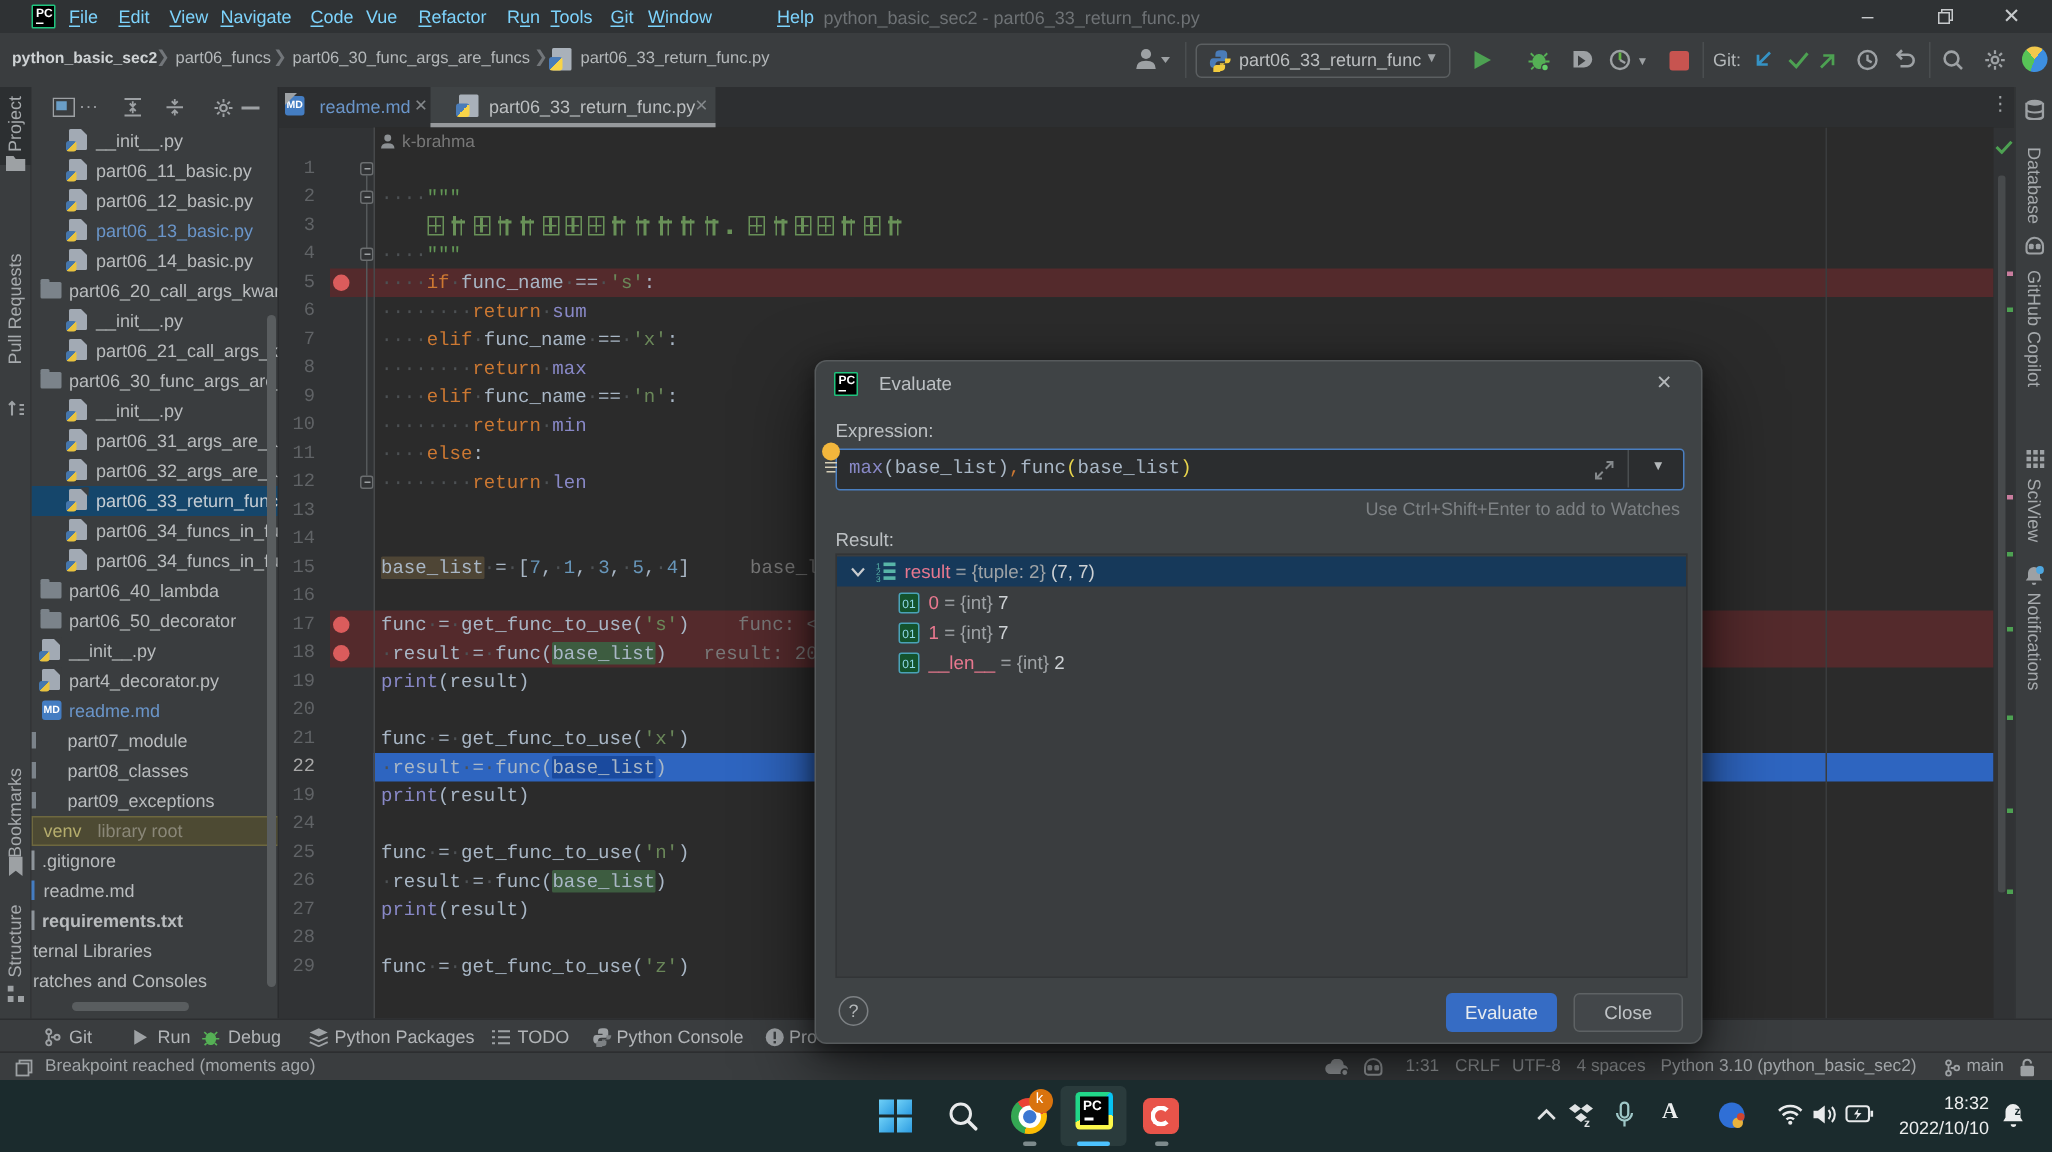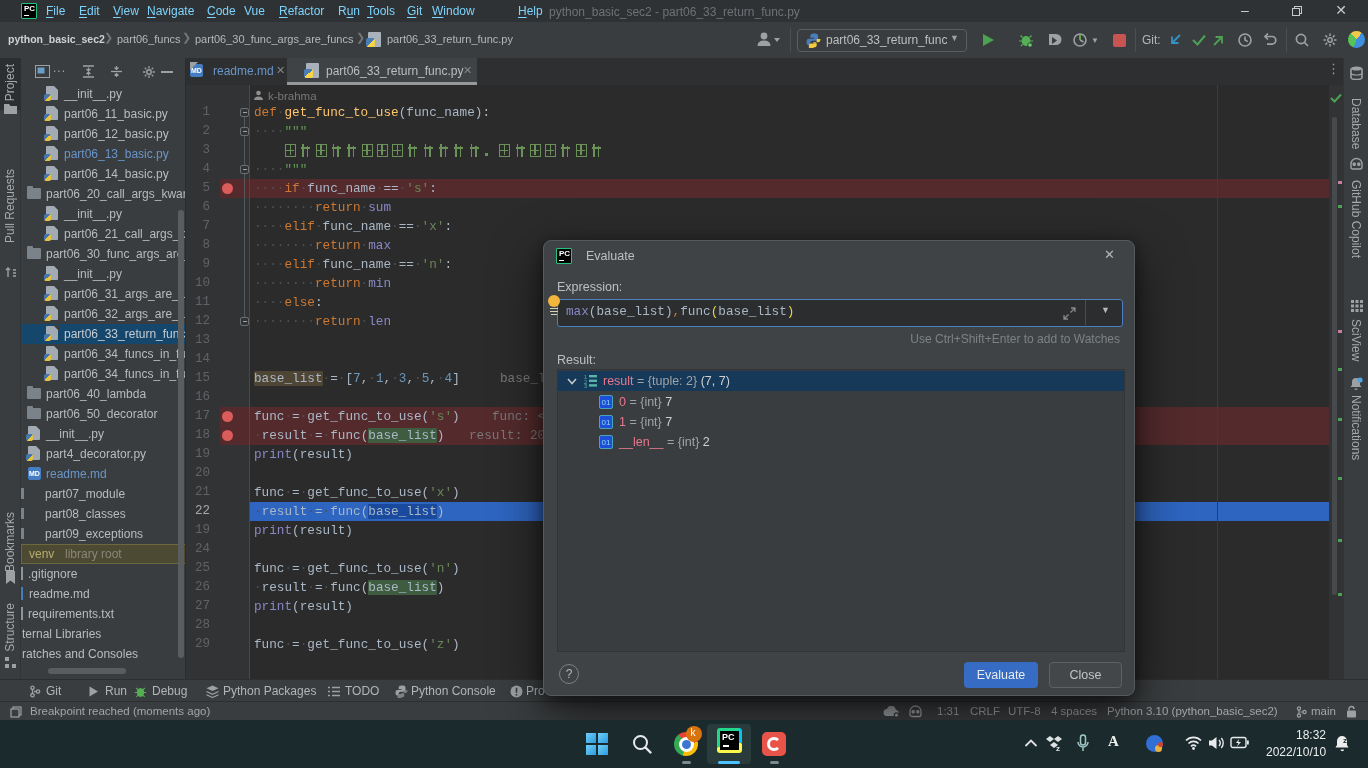--- a/index.html
+++ b/index.html
@@ -48,21 +48,21 @@
 .twitem { position:absolute; top:4px; font-size:12px; color:#b2b5b8; }
 #statusbar { left:0; top:701px; width:1368px; height:19px; background:#3a3d3f; border-top:1px solid #2c2e30; }
 .stitem { position:absolute; top:3px; font-size:11.5px; color:#a2a6a9; }
 
 
 #taskbar { left:0; top:720px; width:1368px; height:48px; background:#1b2b2d; }
 
 
 #dialog { left:543px; top:240px; width:592px; height:456px; background:#3f4345; border:1px solid #565a5c; border-radius:8px; box-shadow:0 18px 50px rgba(0,0,0,.6), 0 4px 14px rgba(0,0,0,.45); }
 .reschild { position:absolute; left:41px; height:20px; font-size:12.5px; line-height:20px; white-space:nowrap; }
-.icon01 { display:inline-block; width:14px; height:14px; background:#1d4ed8; border:1px solid #4aa3b8; border-radius:2px; position:relative; top:3px; margin-right:6px; text-align:center; }
+.icon01 { display:inline-block; width:14px; height:14px; background:#14532d; border:1px solid #4aa3b8; border-radius:2px; position:relative; top:3px; margin-right:6px; text-align:center; }
 .icon01 span { position:absolute; left:0; right:0; top:2px; font-size:8px; line-height:10px; color:#8fd8e8; letter-spacing:0; }
 .nm { color:#e8788f; } .gy { color:#9fa3a6; } .vl { color:#cdd1d4; }
 </style>
 </head>
 <body>
 <div id="stage">
   <div class="abs" id="titlebar">
     <div class="abs" style="left:21px;top:3px;width:16px;height:16px;background:#000;border:1px solid #20c47e;border-radius:1px;">
       <div style="position:absolute;left:2px;top:0px;font-size:8px;font-weight:bold;color:#fff;font-family:'Liberation Sans',sans-serif;">PC</div>
       <div style="position:absolute;left:2px;bottom:2px;width:5px;height:1.5px;background:#fff;"></div>
@@ -257,21 +257,21 @@
       <div style="position:absolute;left:0px;top:470px;width:3px;height:11px;background:#7b838a;"></div>
         <span style="position:absolute;left:24px;top:469px;font-size:12px;color:#b9bcbe;white-space:nowrap;">part09_exceptions</span>
       <div style="position:absolute;left:0;top:486px;width:165px;height:20px;background:#4d4a33;border:1px solid #6e683f;"></div>
         <span style="position:absolute;left:8px;top:489px;font-size:12px;color:#b5ad6d;white-space:nowrap;">venv</span>
         <span style="position:absolute;left:44px;top:489px;font-size:12px;color:#8a8778;white-space:nowrap;">library root</span>
       <div style="position:absolute;left:-2px;top:509px;width:4px;height:13px;background:#8e959b;"></div>
         <span style="position:absolute;left:7px;top:509px;font-size:12px;color:#b9bcbe;white-space:nowrap;">.gitignore</span>
       <div style="position:absolute;left:-2px;top:529px;width:4px;height:13px;background:#447dc2;"></div>
         <span style="position:absolute;left:8px;top:529px;font-size:12px;color:#b9bcbe;white-space:nowrap;">readme.md</span>
       <div style="position:absolute;left:-2px;top:549px;width:4px;height:13px;background:#8e959b;"></div>
-        <span style="position:absolute;left:7px;top:549px;font-size:12px;color:#b9bcbe;white-space:nowrap;">requirements.txt</span>
+        <span style="position:absolute;left:7px;top:549px;font-size:12px;color:#b9bcbe;white-space:nowrap;font-weight:bold;">requirements.txt</span>
       <span style="position:absolute;left:1px;top:569px;font-size:12px;color:#b9bcbe;white-space:nowrap;">ternal Libraries</span>
       <span style="position:absolute;left:1px;top:589px;font-size:12px;color:#b9bcbe;white-space:nowrap;">ratches and Consoles</span>
     </div>
     <div style="position:absolute;left:157px;top:152px;width:6px;height:448px;background:#595d5f;border-radius:3px;"></div>
     <div style="position:absolute;left:27px;top:610px;width:78px;height:6px;background:#595d5f;border-radius:3px;"></div>
   </div>
   <div class="abs" id="tabbar">
     <div style="position:absolute;left:4px;top:6px;width:13px;height:13px;background:#447dc2;border-radius:2px;">
         <span style="position:absolute;left:1px;top:3px;font-size:7px;font-weight:bold;color:#fff;">MD</span>
         <div style="position:absolute;left:0;top:-2px;border:4px solid transparent;border-top-color:#9da1a4;border-left-color:#9da1a4;"></div>
@@ -340,21 +340,20 @@
       </div>
     <div style="position:absolute;left:54px;top:232px;width:9px;height:9px;border:1px solid #6b6e70;border-radius:2px;background:#313335;">
         <div style="position:absolute;left:1.5px;top:3px;width:4px;height:1px;background:#9da1a4;"></div>
       </div>
   </div>
   <div class="abs" style="left:250px;top:85px;width:1079px;height:594px;overflow:hidden;">
     <div style="position:absolute;left:3px;top:1px;"><svg width="11" height="11" viewBox="0 0 11 11" style="vertical-align:middle;">
           <circle cx="5.5" cy="3" r="2.3" fill="#8c9093"></circle>
           <path d="M1 10 Q1 6.5 5.5 6.5 Q10 6.5 10 10 Z" fill="#8c9093"></path>
         </svg><span style="font-size:11.5px;color:#787878;margin-left:4px;vertical-align:middle;">k-brahma</span></div>
-    <div class="codeline" style="left:4px;top:18px;"><span class="k">def</span><span class="w">·</span><span class="fn">get_func_to_use</span><span>(func_name):</span></div>
     <div class="codeline" style="left:4px;top:37px;"><span class="w">····</span><span class="doc">"""</span></div>
     <div class="codeline" style="left:4px;top:75px;"><span class="w">····</span><span class="doc">"""</span></div>
     <div class="codeline" style="left:4px;top:94px;"><span class="w">····</span><span class="k">if</span><span class="w">·</span><span>func_name</span><span class="w">·</span><span>==</span><span class="w">·</span><span class="s">'s'</span><span>:</span></div>
     <div class="codeline" style="left:4px;top:113px;"><span class="w">········</span><span class="k">return</span><span class="w">·</span><span class="b">sum</span></div>
     <div class="codeline" style="left:4px;top:132px;"><span class="w">····</span><span class="k">elif</span><span class="w">·</span><span>func_name</span><span class="w">·</span><span>==</span><span class="w">·</span><span class="s">'x'</span><span>:</span></div>
     <div class="codeline" style="left:4px;top:151px;"><span class="w">········</span><span class="k">return</span><span class="w">·</span><span class="b">max</span></div>
     <div class="codeline" style="left:4px;top:170px;"><span class="w">····</span><span class="k">elif</span><span class="w">·</span><span>func_name</span><span class="w">·</span><span>==</span><span class="w">·</span><span class="s">'n'</span><span>:</span></div>
     <div class="codeline" style="left:4px;top:189px;"><span class="w">········</span><span class="k">return</span><span class="w">·</span><span class="b">min</span></div>
     <div class="codeline" style="left:4px;top:208px;"><span class="w">····</span><span class="k">else</span><span>:</span></div>
     <div class="codeline" style="left:4px;top:227px;"><span class="w">········</span><span class="k">return</span><span class="w">·</span><span class="b">len</span></div>

